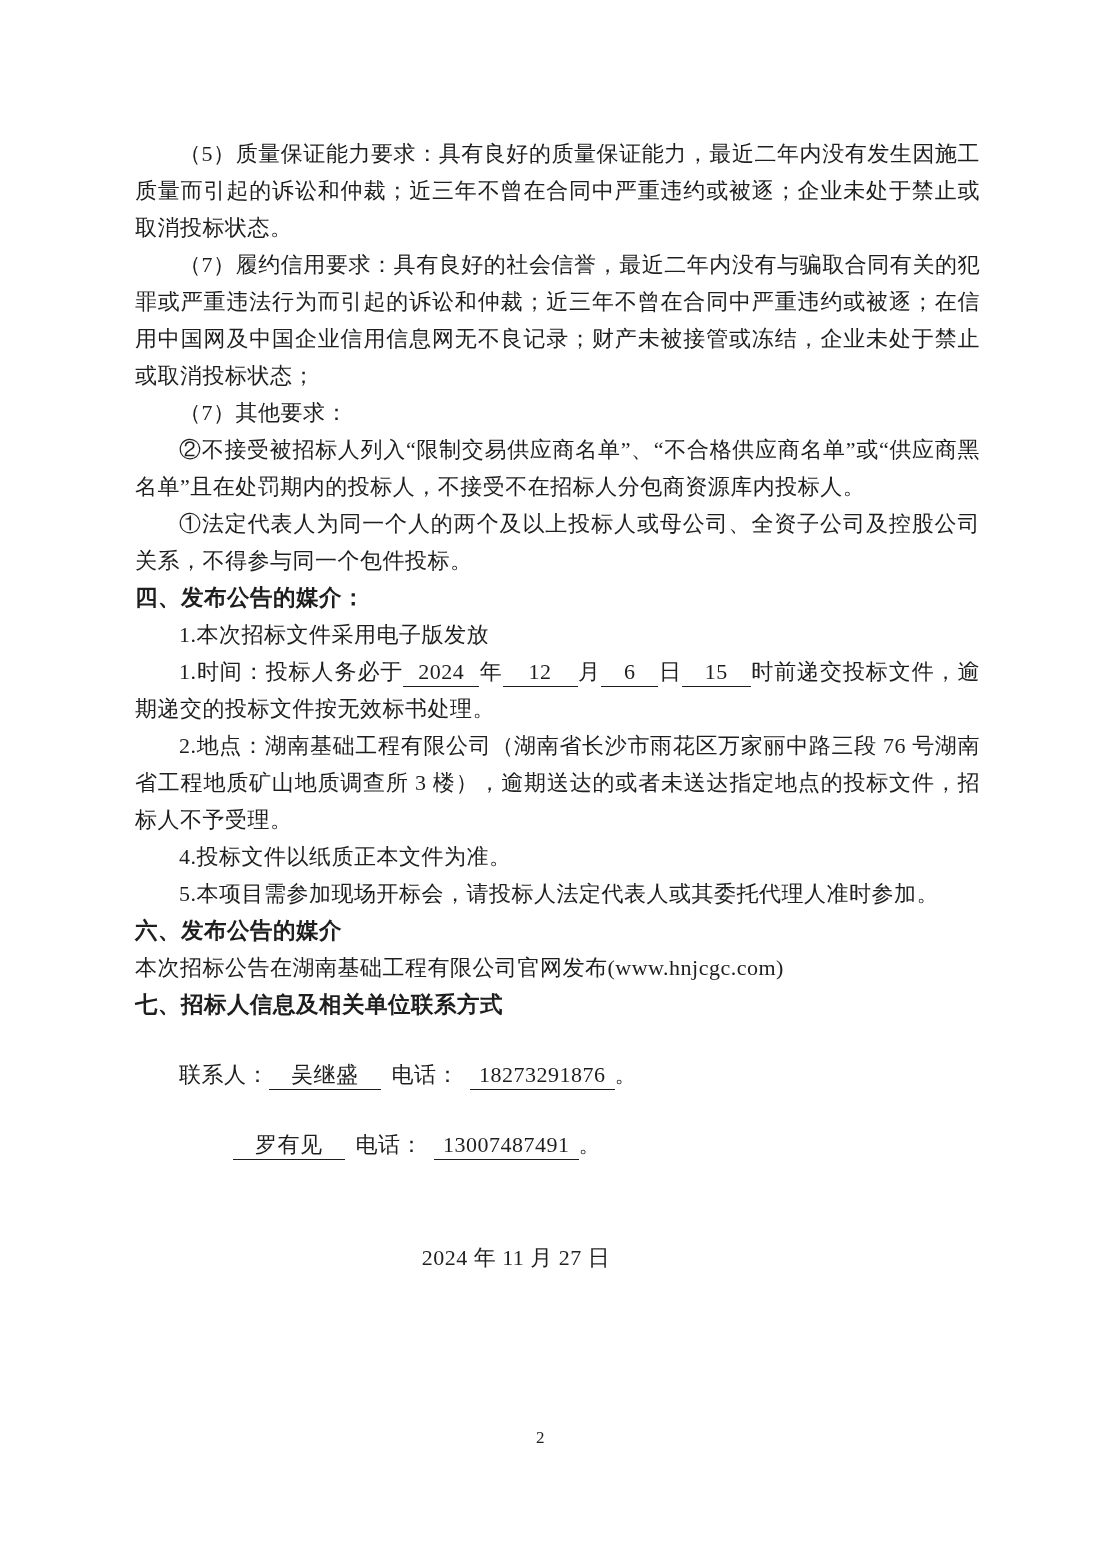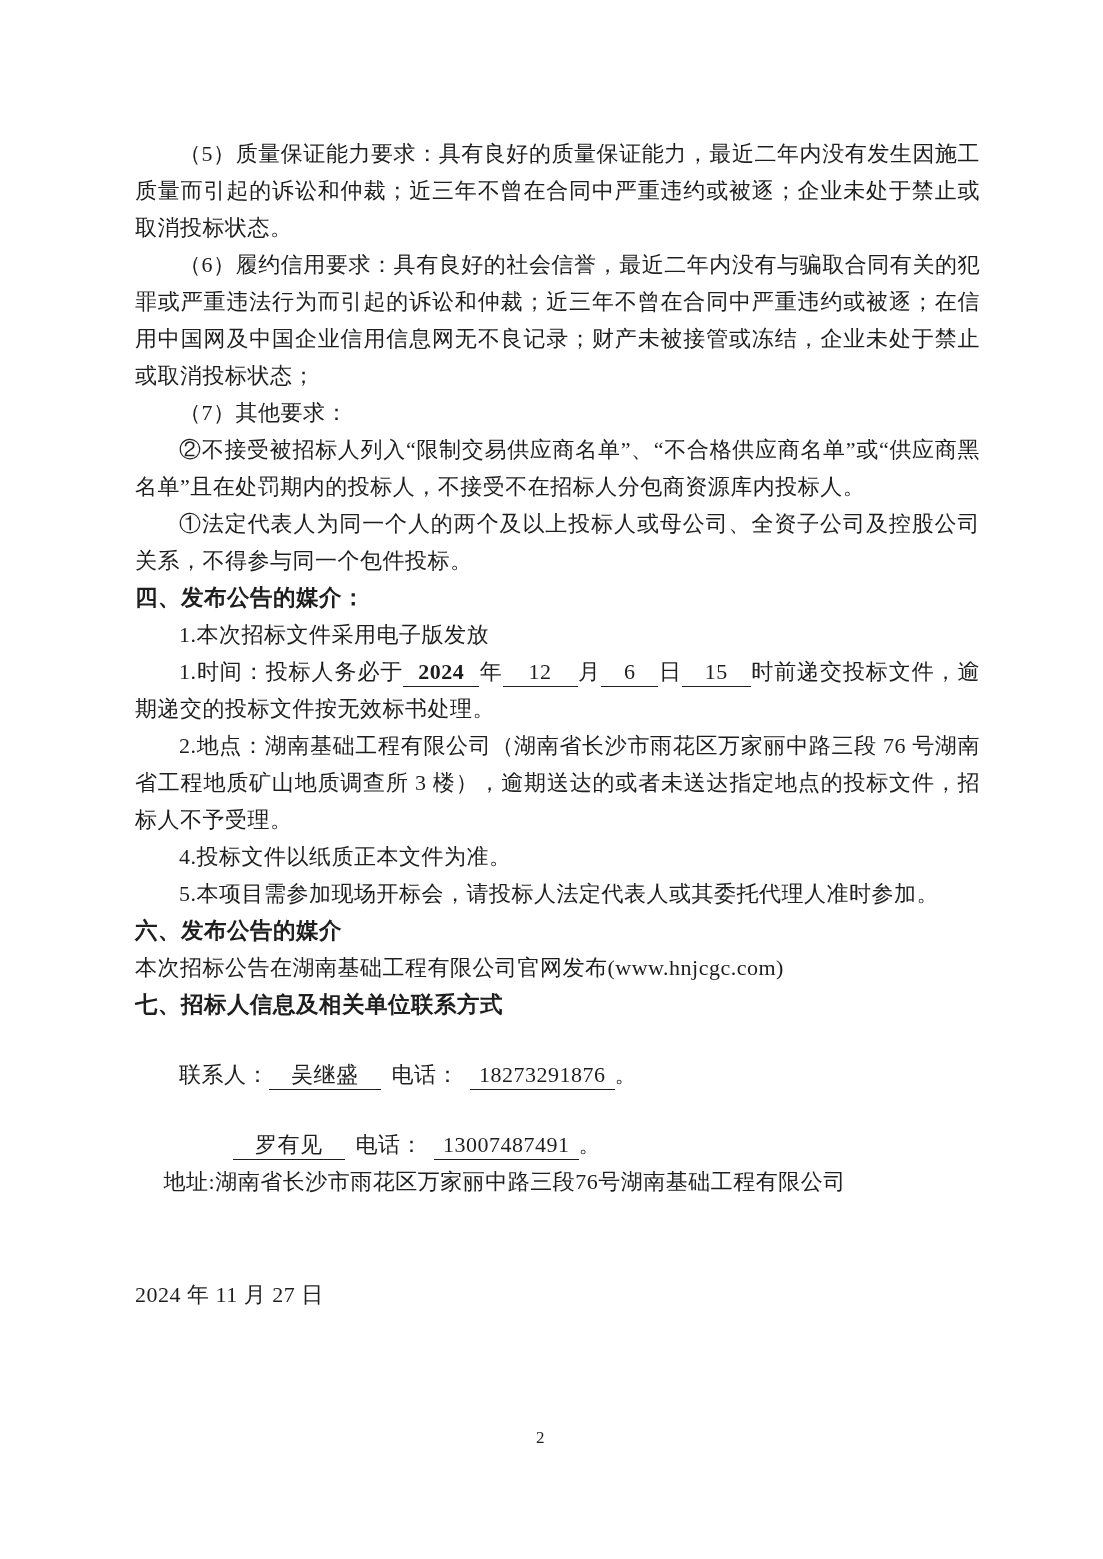--- a/index.html
+++ b/index.html
@@ -38,51 +38,51 @@
     line-height: 37px;
     margin: 0;
     letter-spacing: 0.5px;
   }
   .u {
     display: inline-block;
     line-height: 1.25;
     border-bottom: 1.5px solid #1e1e1e;
     text-indent: 0;
   }
-  .u-year  { padding: 0 15px; font-weight: bold; }
+  .u-year  { padding: 0 15px; }
   .u-month { padding: 0 26px; }
   .u-day   { padding: 0 23px; }
   .u-hour  { padding: 0 23px; }
   .u-name  { padding: 0 22px; margin-top: 38px; }
   .u-phone { padding: 0 9px;  margin-left: 11px; }
   .phone-label { margin-left: 11px; }
   .contact-row2 { margin-left: 98px; text-indent: 0; }
   .date-line {
-    text-align: left;
+    text-align: center;
     margin-top: 76px;
     margin-right: 83px;
   }
   .page-number {
     position: absolute;
     top: 1428px;
     left: 536px;
     font-family: "Liberation Serif", "DejaVu Serif", serif;
     font-size: 17px;
     color: #1e1e1e;
   }
 </style>
 </head>
 <body>
 
 <div class="page">
   <div class="content">
 
     <p class="body indent">（5）质量保证能力要求：具有良好的质量保证能力，最近二年内没有发生因施工质量而引起的诉讼和仲裁；近三年不曾在合同中严重违约或被逐；企业未处于禁止或取消投标状态。</p>
 
-    <p class="body indent">（6）履约信用要求：具有良好的社会信誉，最近二年内没有与骗取合同有关的犯罪或严重违法行为而引起的诉讼和仲裁；近三年不曾在合同中严重违约或被逐；在信用中国网及中国企业信用信息网无不良记录；财产未被接管或冻结，企业未处于禁止或取消投标状态；</p>
+    <p class="body indent">（7）履约信用要求：具有良好的社会信誉，最近二年内没有与骗取合同有关的犯罪或严重违法行为而引起的诉讼和仲裁；近三年不曾在合同中严重违约或被逐；在信用中国网及中国企业信用信息网无不良记录；财产未被接管或冻结，企业未处于禁止或取消投标状态；</p>
 
     <p class="body indent">（7）其他要求：</p>
 
     <p class="body indent">②不接受被招标人列入“限制交易供应商名单”、“不合格供应商名单”或“供应商黑名单”且在处罚期内的投标人，不接受不在招标人分包商资源库内投标人。</p>
 
     <p class="body indent">①法定代表人为同一个人的两个及以上投标人或母公司、全资子公司及控股公司关系，不得参与同一个包件投标。</p>
 
     <h3 class="heading">四、发布公告的媒介：</h3>
 
     <p class="body indent">1.本次招标文件采用电子版发放</p>
@@ -100,20 +100,19 @@
     <h3 class="heading">六、发布公告的媒介</h3>
 
     <p class="body">本次招标公告在湖南基础工程有限公司官网发布(www.hnjcgc.com)</p>
 
     <h3 class="heading">七、招标人信息及相关单位联系方式</h3>
 
     <p class="body indent"><span>联系人：</span><span class="u u-name">吴继盛</span><span class="phone-label">电话：</span><span class="u u-phone">18273291876</span><span>。</span></p>
 
     <p class="body contact-row2"><span class="u u-name">罗有见</span><span class="phone-label">电话：</span><span class="u u-phone">13007487491</span><span>。</span></p>
 
-    <p class="body indent-sm">地址:湖南省长沙市雨花区万家丽中路三段76号湖南基础工程有限公司</p>
 
     <p class="body date-line">2024 年 11 月 27 日</p>
 
   </div>
 
   <div class="page-number">2</div>
 </div>
 
 </body></html>

